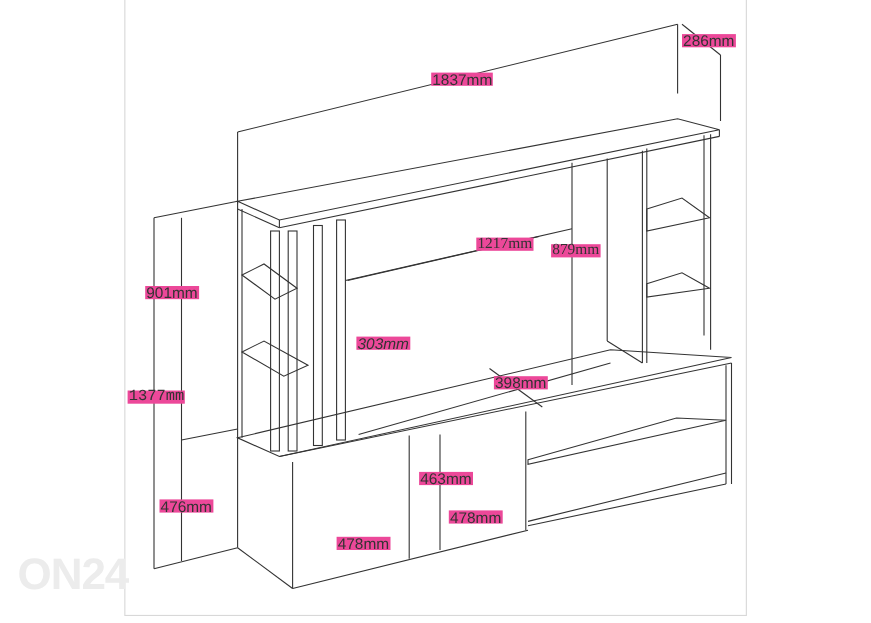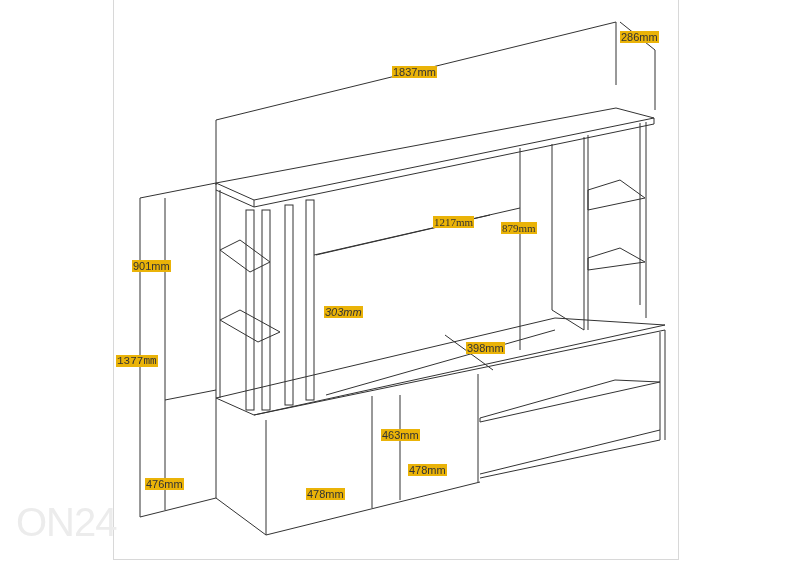--- a/index.html
+++ b/index.html
@@ -1,20 +1,20 @@
 <!DOCTYPE html>
 <html><head>
 <meta charset="utf-8">
 <style>
   html, body { margin:0; padding:0; background:#ffffff; }
   body { width:792px; height:566px; position:relative; overflow:hidden; font-family:"Liberation Sans", sans-serif; }
   .frame { position:absolute; left:113px; top:-2px; width:566px; height:562px; border:1px solid #d8d8d8; box-sizing:border-box; }
   svg { position:absolute; left:0; top:0; }
-  .dim { position:absolute; font-size:11px; color:#333; white-space:nowrap; background:#eab308; padding:0 1px; line-height:12px; }
-  .wm { position:absolute; left:16px; top:500px; font-size:40px; font-weight:normal; color:#ececec; letter-spacing:-1px; }
+  .dim { position:absolute; font-size:14px; color:#333; white-space:nowrap; background:#ec4899; padding:0 1px; line-height:12px; }
+  .wm { position:absolute; left:16px; top:500px; font-size:40px; font-weight:bold; color:#ececec; letter-spacing:-1px; }
 </style>
 </head>
 <body>
 
 <div class="frame"></div>
 
 <svg width="792" height="566" viewBox="0 0 792 566">
   <g stroke="#333" stroke-width="1" fill="none">
 
     <line x1="216" y1="120" x2="616" y2="22"></line>
@@ -80,22 +80,22 @@
     <line x1="400" y1="395" x2="400" y2="500"></line>
     <line x1="316" y1="255" x2="490" y2="215"></line>
     <line x1="445" y1="335" x2="493" y2="370"></line>
   </g>
 </svg>
 
 <div class="dim" style="left:392px;top:66px;">1837mm</div>
 <div class="dim" style="left:620px;top:31px;">286mm</div>
 <div class="dim" style="left:132px;top:260px;">901mm</div>
 <div class="dim" style="left:116px;top:355px;font-family:Liberation Mono, monospace;">1377mm</div>
-<div class="dim" style="left:145px;top:454px;margin-top:24px;">476mm</div>
+<div class="dim" style="left:145px;top:454px;">476mm</div>
 <div class="dim" style="left:433px;top:216px;font-family:Liberation Serif, serif;">1217mm</div>
 <div class="dim" style="left:501px;top:222px;font-family:Liberation Serif, serif;">879mm</div>
 <div class="dim" style="left:324px;top:306px;font-style:italic;">303mm</div>
-<div class="dim" style="left:466px;top:342px;">398mm</div>
+<div class="dim" style="left:449px;top:342px;">398mm</div>
 <div class="dim" style="left:381px;top:429px;">463mm</div>
 <div class="dim" style="left:306px;top:488px;">478mm</div>
 <div class="dim" style="left:408px;top:464px;">478mm</div>
 
 <div class="wm">ON24</div>
 
 </body></html>

